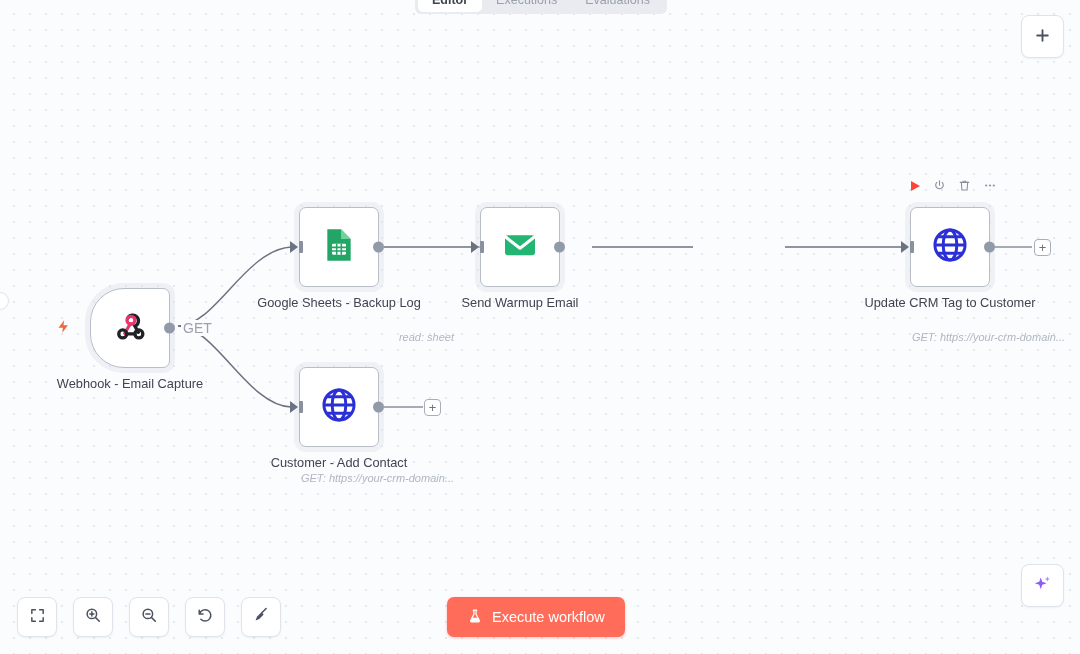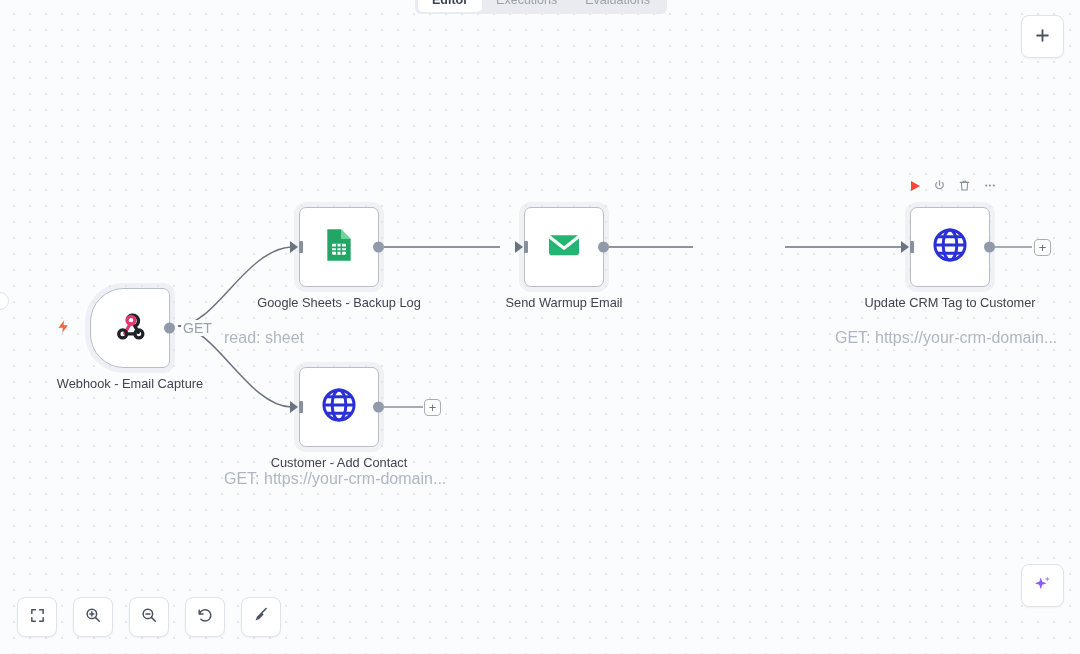--- a/index.html
+++ b/index.html
@@ -60,22 +60,22 @@
   .node .caption {
     position: absolute; top: 88px; left: 50%;
     transform: translateX(-50%);
     width: 200px; text-align: center;
     font-size: 12.8px; color: #3f4450; line-height: 16px;
     white-space: normal;
   }
   .node .subcaption {
     position: absolute; left: 50%;
     transform: translateX(-50%);
-    width: 230px; text-align: left;
-    font-size: 16px; color: #b0b6c1; line-height: 13px;
+    width: 230px; text-align: right;
+    font-size: 11px; color: #b0b6c1; line-height: 13px; font-style: italic;
   }
 
   
   .port-out {
     position: absolute; top: 50%; right: -5px;
     transform: translateY(-50%);
     width: 11px; height: 11px; border-radius: 50%;
     background: #909aa8; z-index: 7;
   }
   .port-in {
@@ -223,21 +223,21 @@
             <path d="M7.8 13.4h8.4M7.8 15.6h8.4M10.6 11.2v6.6M13.4 11.2v6.6"></path>
           </g>
         </svg>
       </span>
     </div>
     <div class="port-out"></div>
     <div class="caption">Google Sheets - Backup Log</div>
     <div class="subcaption" style="top:124px;">read: sheet</div>
   </div>
 
-  <div class="node" style="left:524px; top:207px;">
+  <div class="node" style="left:480px; top:207px;">
     <div class="port-in"></div>
     <div class="box">
       <span>
         <svg width="40" height="40" viewBox="0 0 24 24" aria-hidden="true">
           <rect x="3" y="6.2" width="18" height="12" rx="1.8" fill="#22b573"></rect>
           <path d="M3.6 7.4 12 13.9 20.4 7.4" fill="none" stroke="#fff" stroke-width="1.9" stroke-linecap="round" stroke-linejoin="round"></path>
         </svg>
       </span>
     </div>
     <div class="port-out"></div>
@@ -380,14 +380,23 @@
     <div class="sq-btn">
       <span>
         <svg width="18" height="18" viewBox="0 0 24 24" aria-hidden="true">
           <path d="M18.8 3.4 13.2 9" stroke="#4b5160" stroke-width="2.1" stroke-linecap="round" fill="none"></path>
           <path d="M12.6 8.4 15.6 11.4 9.6 17.4 4.8 19.2 6.6 14.4 Z" fill="#4b5160"></path>
         </svg>
       </span>
     </div>
   </div>
 
+  <button id="execute-btn">
+    <span>
+      <svg width="16" height="16" viewBox="0 0 24 24" aria-hidden="true">
+        <path d="M9.4 3.2h5.2M10.4 3.2v6.2L5.6 18.4a1.6 1.6 0 0 0 1.4 2.4h10a1.6 1.6 0 0 0 1.4-2.4l-4.8-9V3.2" fill="none" stroke="#fff" stroke-width="1.8" stroke-linecap="round" stroke-linejoin="round"></path>
+        <path d="M8.1 14.6h7.8l2.5 4.4a1 1 0 0 1-.9 1.6H6.5a1 1 0 0 1-.9-1.6Z" fill="#fff"></path>
+      </svg>
+    </span>
+    <span>Execute workflow</span>
+  </button>
 
 </div>
 
 </body></html>

